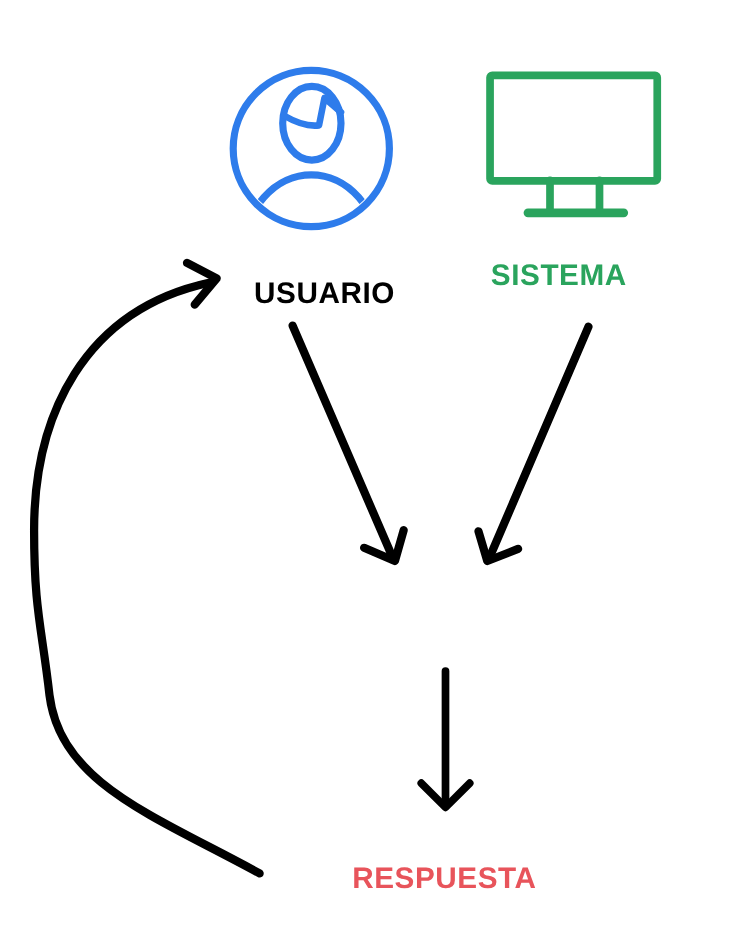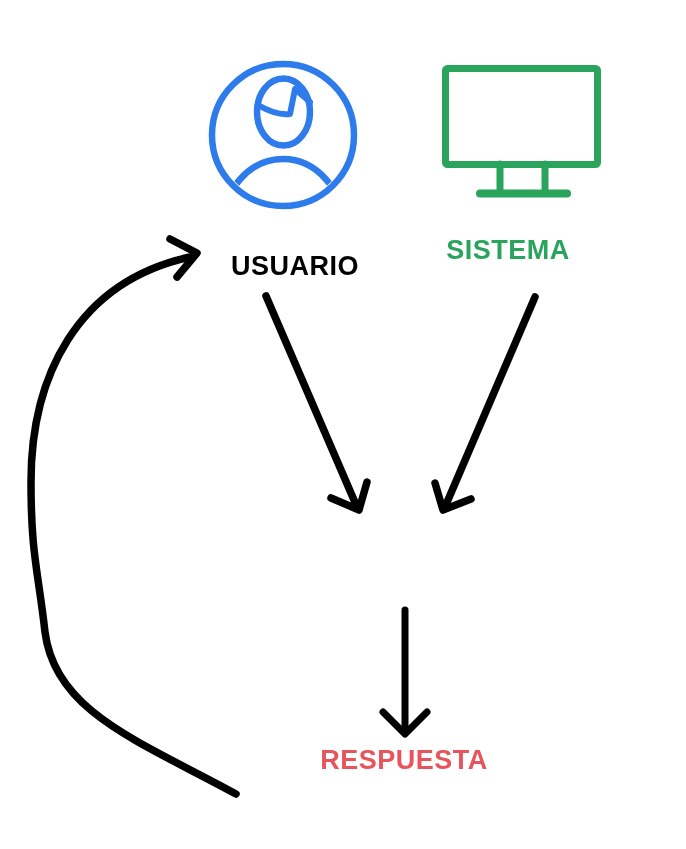--- a/index.html
+++ b/index.html
@@ -79,15 +79,15 @@
       <path d="M 236,794 C 139,741 55,712 45,632 C 38,570 31,555 31,482 C 31,378 76,282 190,257"></path>
       <path d="M 170,239 L 197,253 L 177,277"></path>
     </g>
   </svg>
 
   <div class="label" style="left: 295px; top: 236px; color: #000000; margin-top: 16px;">USUARIO</div>
 
   <div class="label" style="left: 508px; top: 236px; color: rgb(42, 164, 93);">SISTEMA</div>
 
 
-  <div class="label" style="left: 404px; top: 746px; color: rgb(232, 84, 91);">RESPUESTA</div>
+  <div class="label" style="left: 404px; top: 784px; color: rgb(232, 84, 91);">RESPUESTA</div>
 
 </div>
 
 </body></html>

